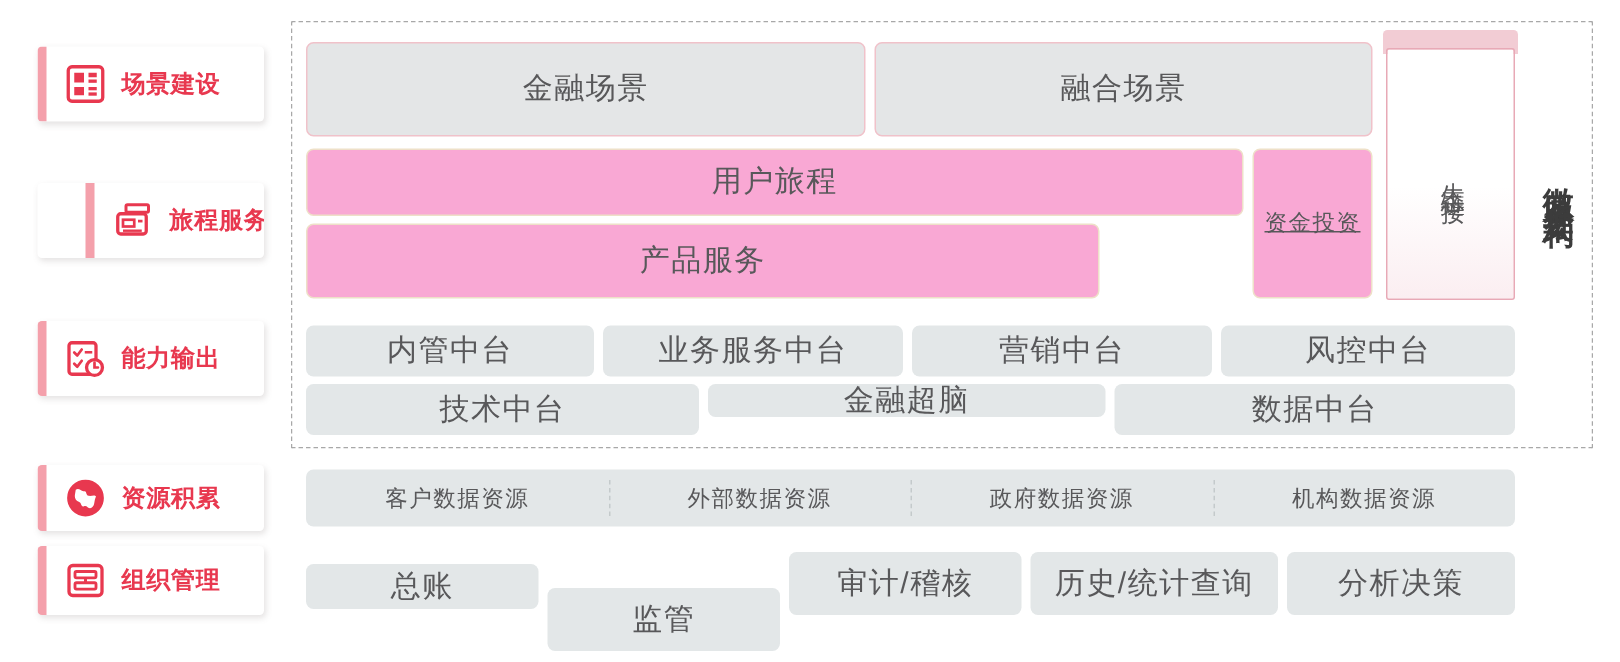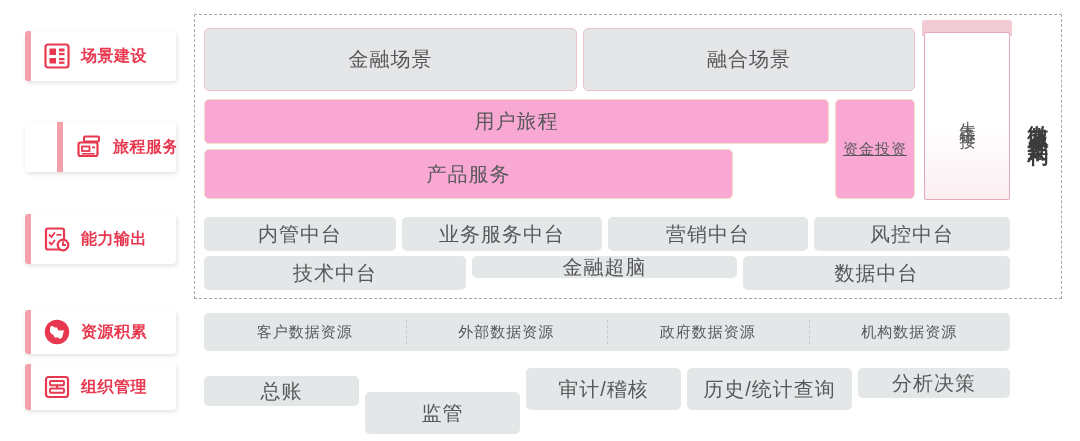--- a/index.html
+++ b/index.html
@@ -348,17 +348,17 @@
   </div>
   <div class="cell plain" style="left:175px; top:368px; width:155px; height:42px;margin-top:24px;">
     <span>监管</span>
   </div>
   <div class="cell plain" style="left:336px; top:368px; width:155px; height:42px;">
     <span>审计/稽核</span>
   </div>
   <div class="cell plain" style="left:497px; top:368px; width:165px; height:42px;">
     <span>历史/统计查询</span>
   </div>
-  <div class="cell plain" style="left:668px; top:368px; width:152px; height:30px;">
+  <div class="cell plain" style="left:668px; top:368px; width:152px; height:42px;">
     <span>分析决策</span>
   </div>
 
 </div>
 
 </body></html>

